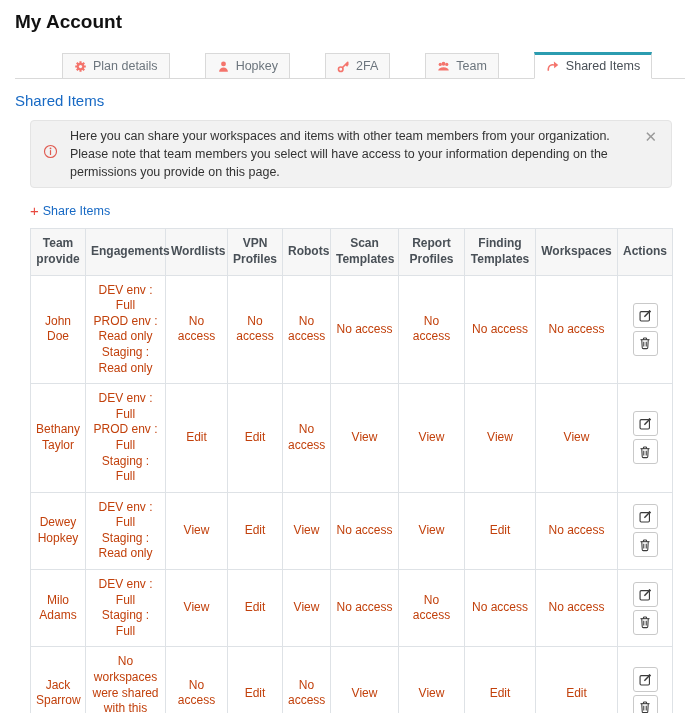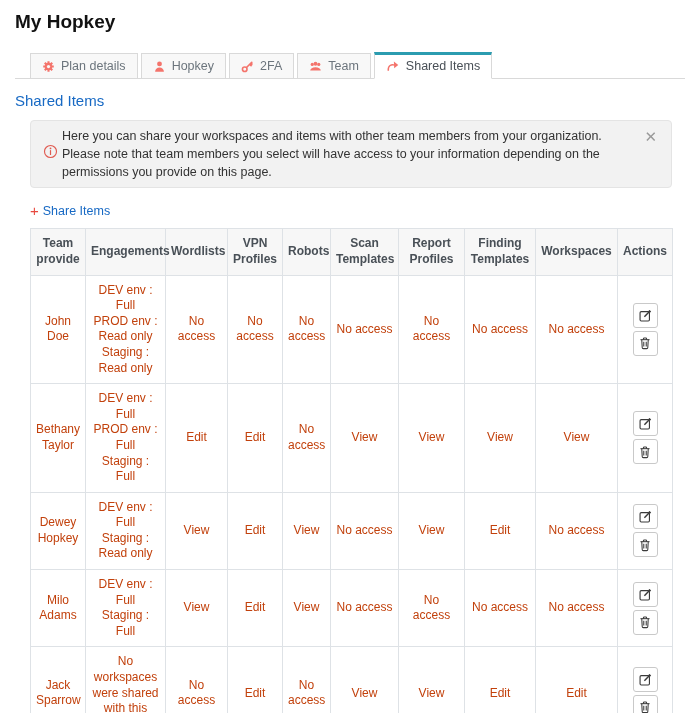--- a/index.html
+++ b/index.html
@@ -8,34 +8,34 @@
     font-family:"Liberation Sans",sans-serif;color:#333;
   }
   .page{padding:11px 15px 0;}
   .page-title{font-size:19px;font-weight:700;color:#111;margin:0 0 19px;}
 
   
   .tabbar{display:flex;align-items:flex-end;border-bottom:1px solid #d9d9d9;padding-left:15px;}
   .tab{
     display:flex;align-items:center;gap:6px;
     padding:5px 11px;font-size:12.5px;color:#6c757d;background:#f8f8f8;
-    border:1px solid #d9d9d9;margin-right:3px;margin-bottom:-1px;cursor:pointer;white-space:nowrap;
+    border:1px solid #d9d9d9;margin-right:3px;margin-bottom:-1px;cursor:pointer;white-space:nowrap;margin-left:32px;
   }
   .tab.active{
     background:#fff;color:#495057;
     border-top:3px solid #2b9cb0;border-bottom:1px solid #fff;padding-top:4px;
   }
   .tab svg{display:block;}
 
   .section-heading{font-size:15px;font-weight:400;color:#1769c4;margin:13px 0 11px;}
 
   
   .alert{
     margin-left:15px;width:616px;
-    display:flex;align-items:center;gap:4px;
+    display:flex;align-items:center;gap:12px;
     background:#f2f2f2;border:1px solid #e4e4e4;border-radius:4px;
     padding:6px 12px;font-size:12.5px;line-height:1.45;color:#333;
   }
   .alert-close{
     margin-left:auto;align-self:flex-start;background:none;border:none;
     color:#9a9a9a;font-size:15px;line-height:1;cursor:pointer;padding:2px;font-family:inherit;
   }
 
   
   .share-link{
@@ -55,21 +55,21 @@
     width:25px;height:25px;margin:3px auto;padding:0;
     background:#fff;border:1px solid #c9c9c9;border-radius:3px;cursor:pointer;
   }
   td.actions span{display:flex;}
 </style>
 </head>
 <body>
 
 <div class="page">
 
-  <h1 class="page-title">My Hopkey</h1>
+  <h1 class="page-title">My Account</h1>
 
   <div class="tabbar">
     <div class="tab">
       <span>
           <svg width="13" height="13" viewBox="0 0 16 16">
             <g stroke="#f4746c" stroke-width="2.6">
               <path d="M8 1.5v13M1.5 8h13M3.4 3.4l9.2 9.2M12.6 3.4l-9.2 9.2"></path>
             </g>
             <circle cx="8" cy="8" r="4.6" fill="#f4746c"></circle>
             <circle cx="8" cy="8" r="2" fill="#f8f8f8"></circle>

